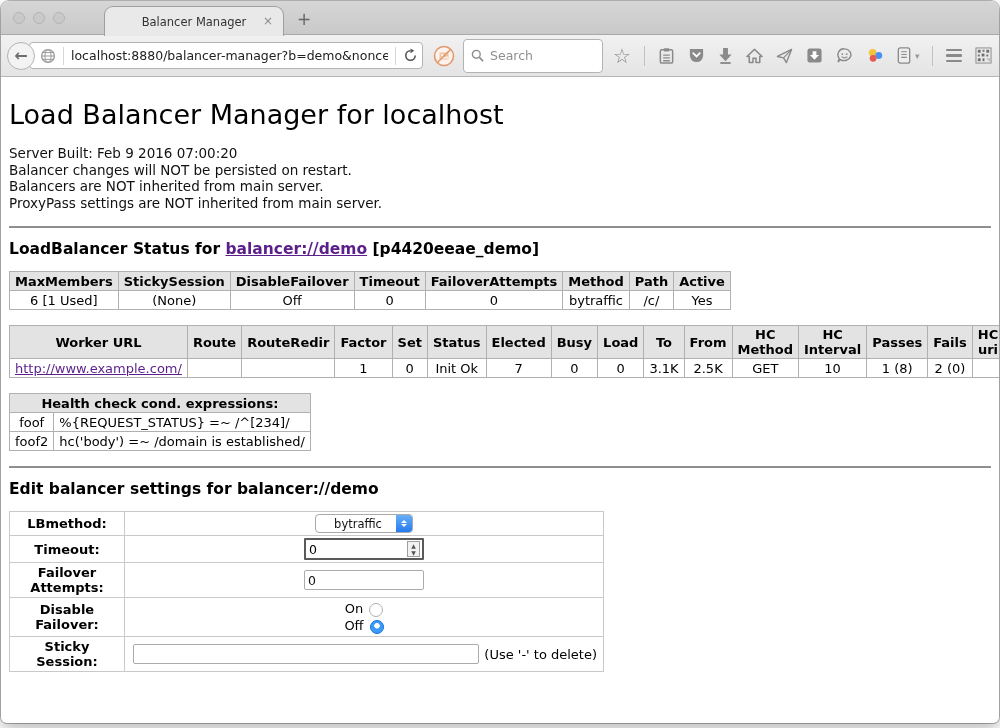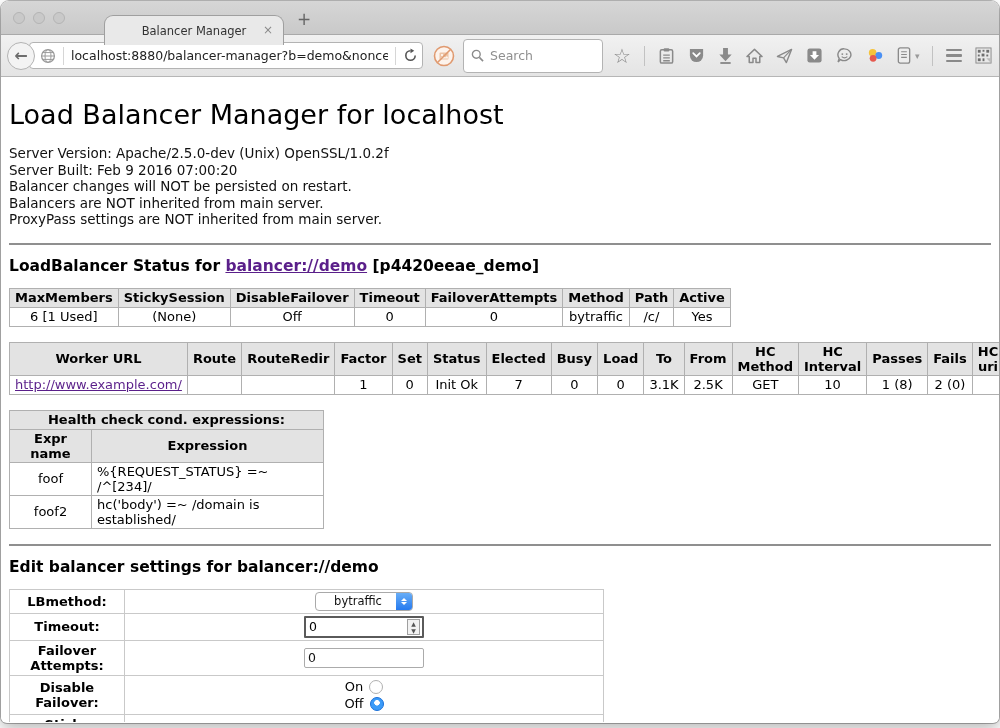--- a/index.html
+++ b/index.html
@@ -8,21 +8,21 @@
     width:998px; height:722px; margin:1px;
     border-radius:8px 8px 6px 6px; overflow:hidden;
     box-shadow:0 0 0 1px rgba(0,0,0,.28), 0 6px 16px rgba(0,0,0,.28);
     background:#fff;
   }
   
   .tabbar { height:34px; background:linear-gradient(#d6d6d6,#c9c9c9); position:relative; border-bottom:1px solid #a9a9a9; }
   .traffic { position:absolute; top:11px; left:12px; display:flex; gap:8px; }
   .traffic span { width:12px; height:12px; border-radius:50%; background:#c9c9c9; border:1px solid #b4b4b4; }
   .tab {
-    position:absolute; left:103px; top:14px; width:180px; height:30px;
+    position:absolute; left:103px; top:5px; width:180px; height:30px;
     background:#e9e9e9; border:1px solid #9f9f9f; border-bottom:none;
     border-radius:9px 9px 0 0; display:flex; align-items:center; justify-content:center;
     font-size:11.5px; color:#333;
   }
   .tab .close { position:absolute; right:10px; top:8px; font-size:12px; color:#8a8a8a; line-height:12px; cursor:default; }
   .newtab { position:absolute; left:296px; top:8px; font-size:17px; color:#666; }
   
   .toolbar { height:42px; background:linear-gradient(#f1f1f1,#e4e4e4); border-bottom:1px solid #b6b6b6; display:flex; align-items:center; padding:0 6px; }
   .backbtn { width:28px; height:28px; border-radius:50%; background:#f3f3f3; border:1px solid #b3b3b3; display:flex; align-items:center; justify-content:center; color:#6d6d6d; font-size:16px; font-weight:bold; margin-right:-6px; z-index:2; }
   .urlbar { width:394px; height:27px; background:#fff; border:1px solid #b3b3b3; border-radius:4px; display:flex; align-items:center; padding:0 4px 0 10px; overflow:hidden; }
@@ -228,21 +228,20 @@
             <path d="M12 12 h5 v5 Z" fill="#bdbdbd"></path>
           </svg>
       </span>
     </div>
   </div>
 
   <div class="content">
     <h1 class="page-title">Load Balancer Manager for localhost</h1>
 
     <div class="server-info">
-      <div>Server Version: Apache/2.5.0-dev (Unix) OpenSSL/1.0.2f</div>
       <div>Server Built: Feb 9 2016 07:00:20</div>
       <div>Balancer changes will NOT be persisted on restart.</div>
       <div>Balancers are NOT inherited from main server.</div>
       <div>ProxyPass settings are NOT inherited from main server.</div>
     </div>
 
     <hr class="rule">
 
     <div class="section-heading">
       <span>LoadBalancer Status for </span><a href="#">balancer://demo</a><span> [p4420eeae_demo]</span>
@@ -315,24 +314,20 @@
       </tr>
     </tbody>
       </table>
 
     <table class="data health">
       <tbody>
           <tr>
         <th colspan="2">Health check cond. expressions:</th>
       </tr>
       <tr>
-        <th style="width:82px">Expr name</th>
-        <th style="width:232px">Expression</th>
-      </tr>
-      <tr>
         <td>foof</td>
         <td class="expr">%{REQUEST_STATUS} =~ /^[234]/</td>
       </tr>
       <tr>
         <td>foof2</td>
         <td class="expr">hc('body') =~ /domain is established/</td>
       </tr>
     </tbody>
       </table>
 

